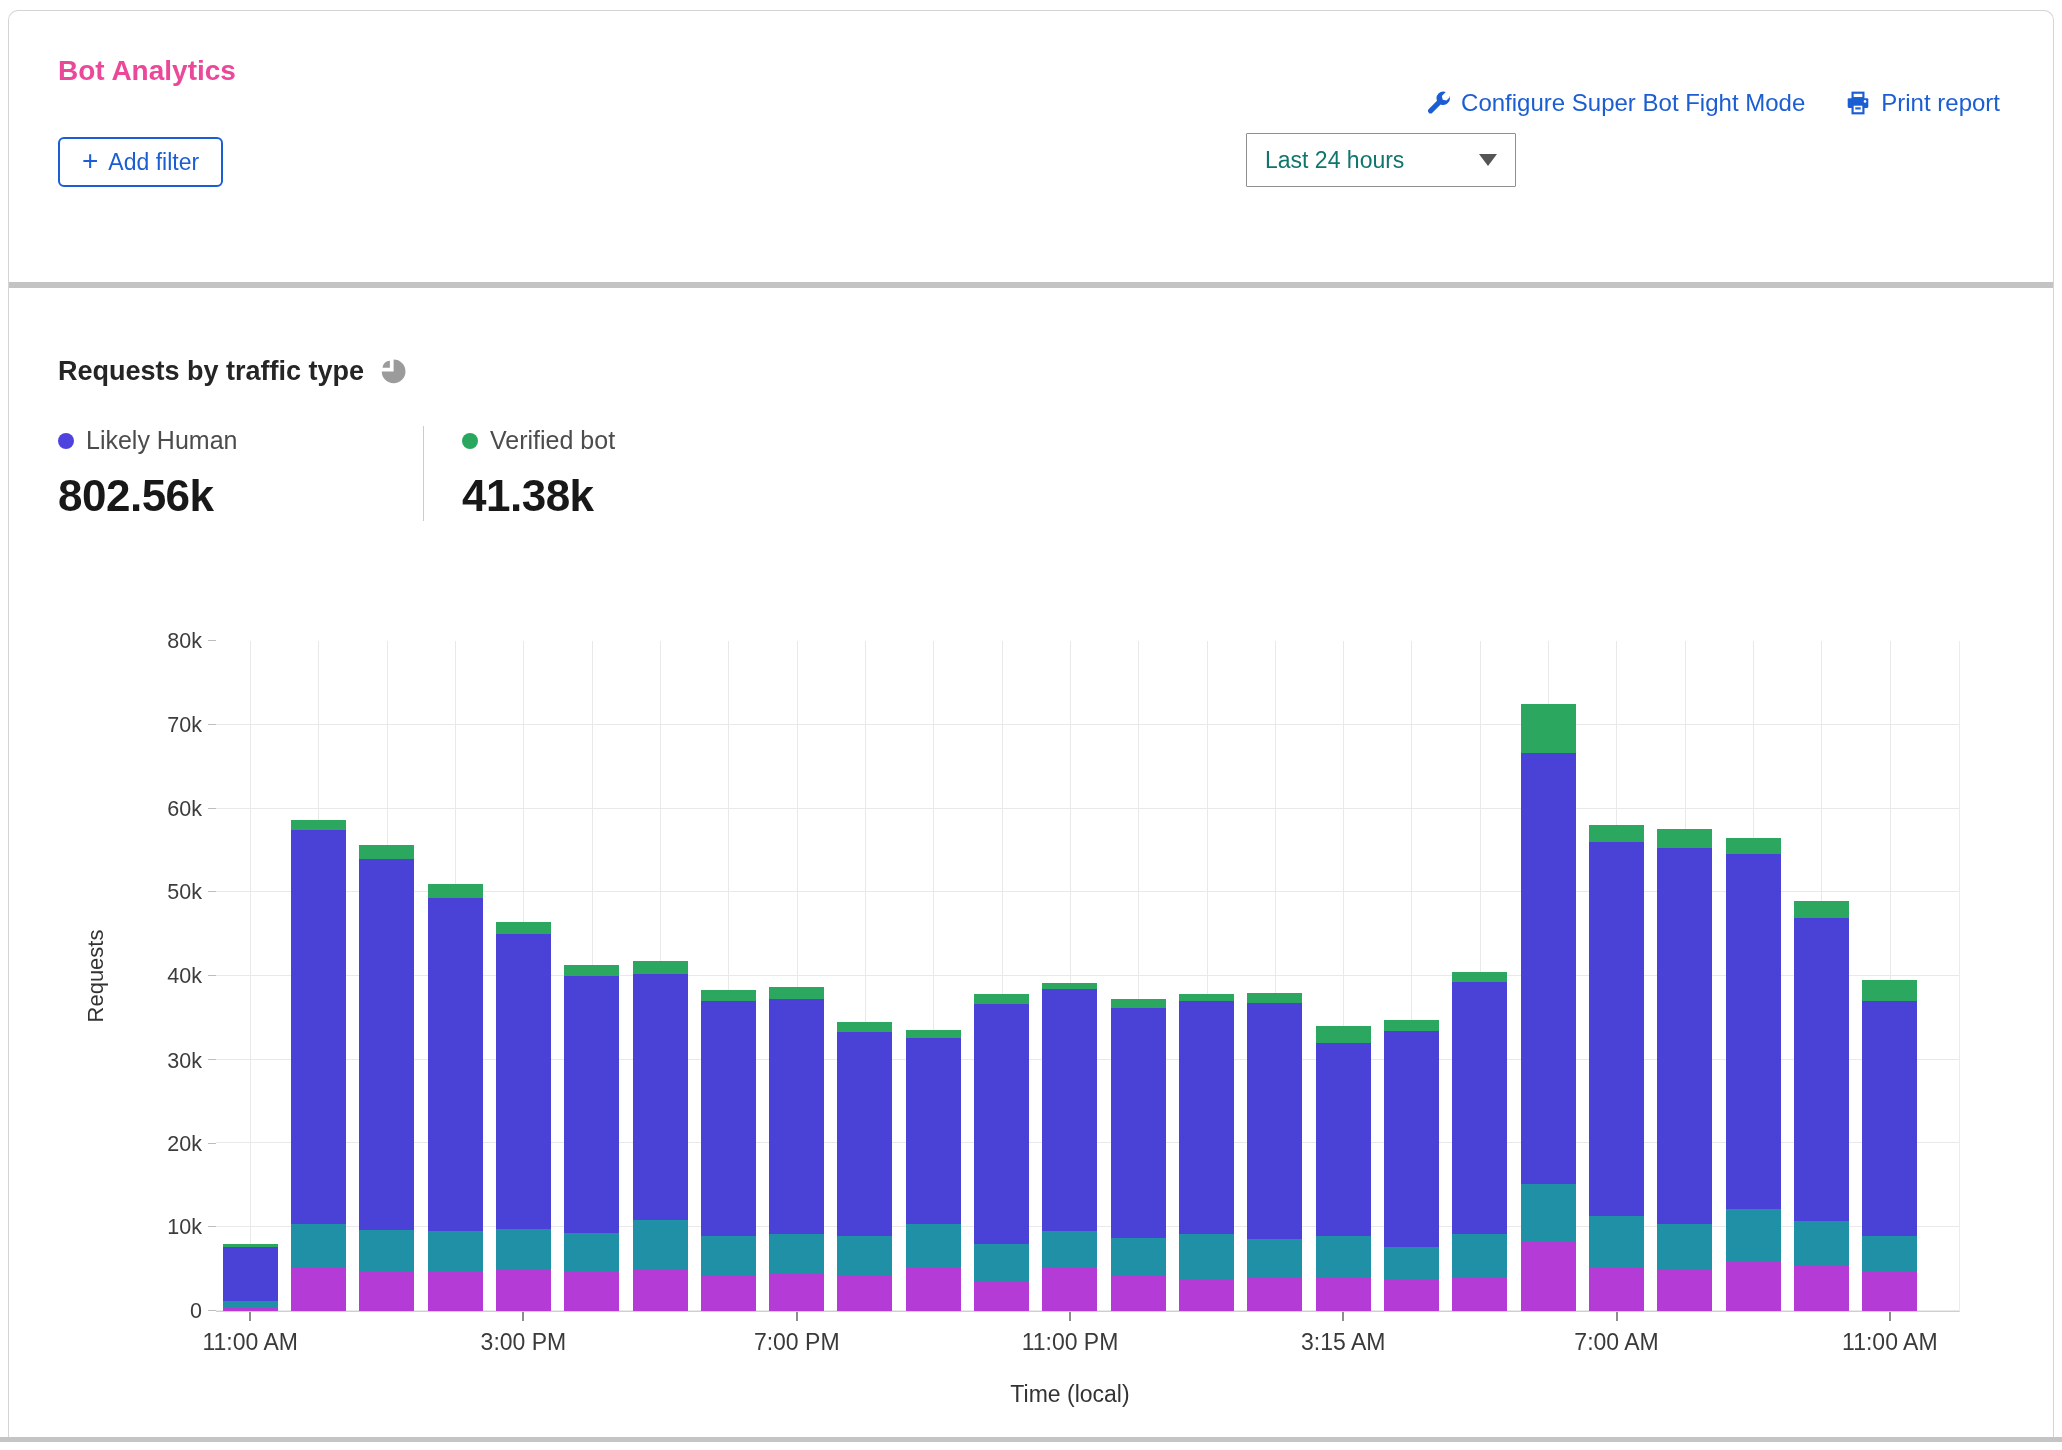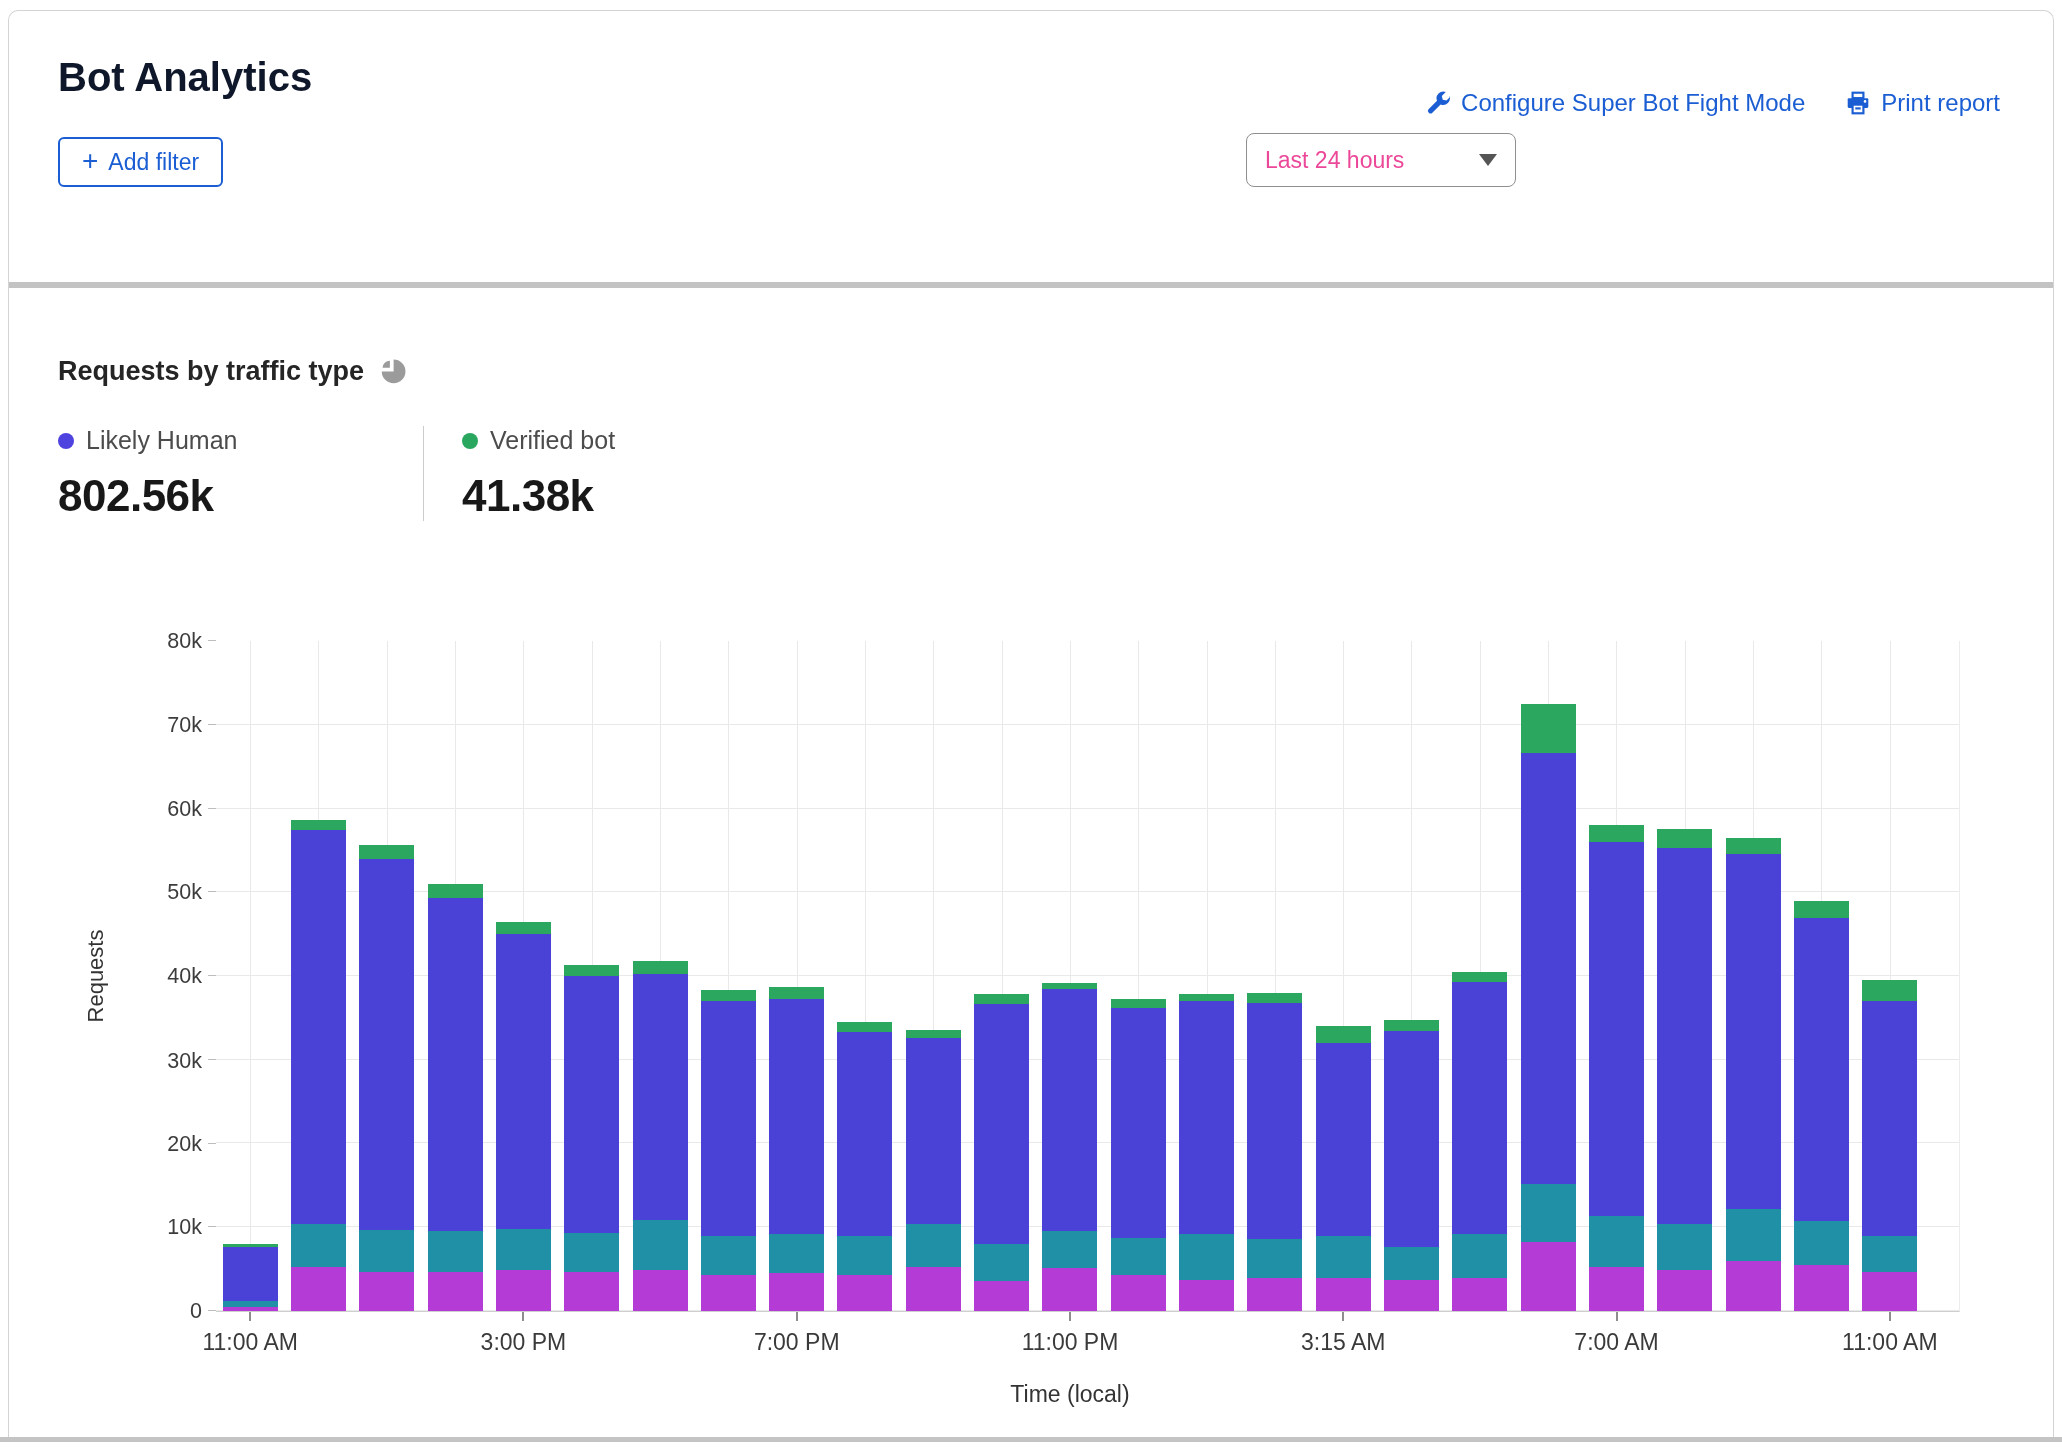--- a/index.html
+++ b/index.html
@@ -8,33 +8,33 @@
     font-family:"Liberation Sans","DejaVu Sans",sans-serif;overflow:hidden;
     -webkit-font-smoothing:antialiased;
   }
   .card{
     position:absolute;left:8px;top:10px;width:2044px;height:1427px;
     border:1px solid #d4d4d4;border-bottom:none;border-radius:10px 10px 0 0;
     background:#fff;
   }
   
   .card-header{position:relative;height:271px;border-bottom:6px solid #c3c3c3;}
-  .page-title{position:absolute;left:49px;top:44px;font-size:40px;font-weight:700;color:#0f172a;margin:0;}
+  .page-title{position:absolute;left:49px;top:44px;font-size:28px;font-weight:700;color:#ec4899;margin:0;}
   .header-links{position:absolute;right:53px;top:78px;display:flex;gap:40px;align-items:center;}
   .hlink{display:flex;align-items:center;gap:10px;color:#1b5ed3;font-size:24px;cursor:pointer;text-decoration:none;}
   .btn-add-filter{
     position:absolute;left:49px;top:126px;height:50px;padding:0 22px;
     display:inline-flex;align-items:center;gap:10px;background:#fff;
     border:2px solid #1b5ed3;border-radius:6px;color:#1b5ed3;font-size:23px;cursor:pointer;
   }
   .plus{font-size:28px;font-weight:400;line-height:1;margin-top:-3px;}
   .select-range{
     position:absolute;right:537px;top:122px;width:232px;height:52px;
-    border:1px solid #8f8f8f;border-radius:8px;background:#fff;display:flex;
-    align-items:center;padding:0 18px;font-size:23px;color:#ec4899;cursor:pointer;justify-content:space-between;
+    border:1px solid #8f8f8f;border-radius:1px;background:#fff;display:flex;
+    align-items:center;padding:0 18px;font-size:23px;color:#0f766e;cursor:pointer;justify-content:space-between;
   }
   .caret{width:0;height:0;border-left:9px solid transparent;border-right:9px solid transparent;border-top:12px solid #555;margin-left:12px;}
   
   .section-title-row{position:absolute;left:49px;top:345px;display:flex;align-items:center;gap:14px;}
   .section-title{font-size:27px;font-weight:700;color:#252525;margin:0;}
   
   .stats{position:absolute;left:49px;top:415px;right:49px;display:flex;}
   .stat{width:355px;padding-right:10px;}
   .stat + .stat{border-left:1px solid #cccccc;padding-left:38px;width:356px;}
   .stat-label-row{display:flex;align-items:center;gap:12px;font-size:25px;color:#4c4c4c;}

